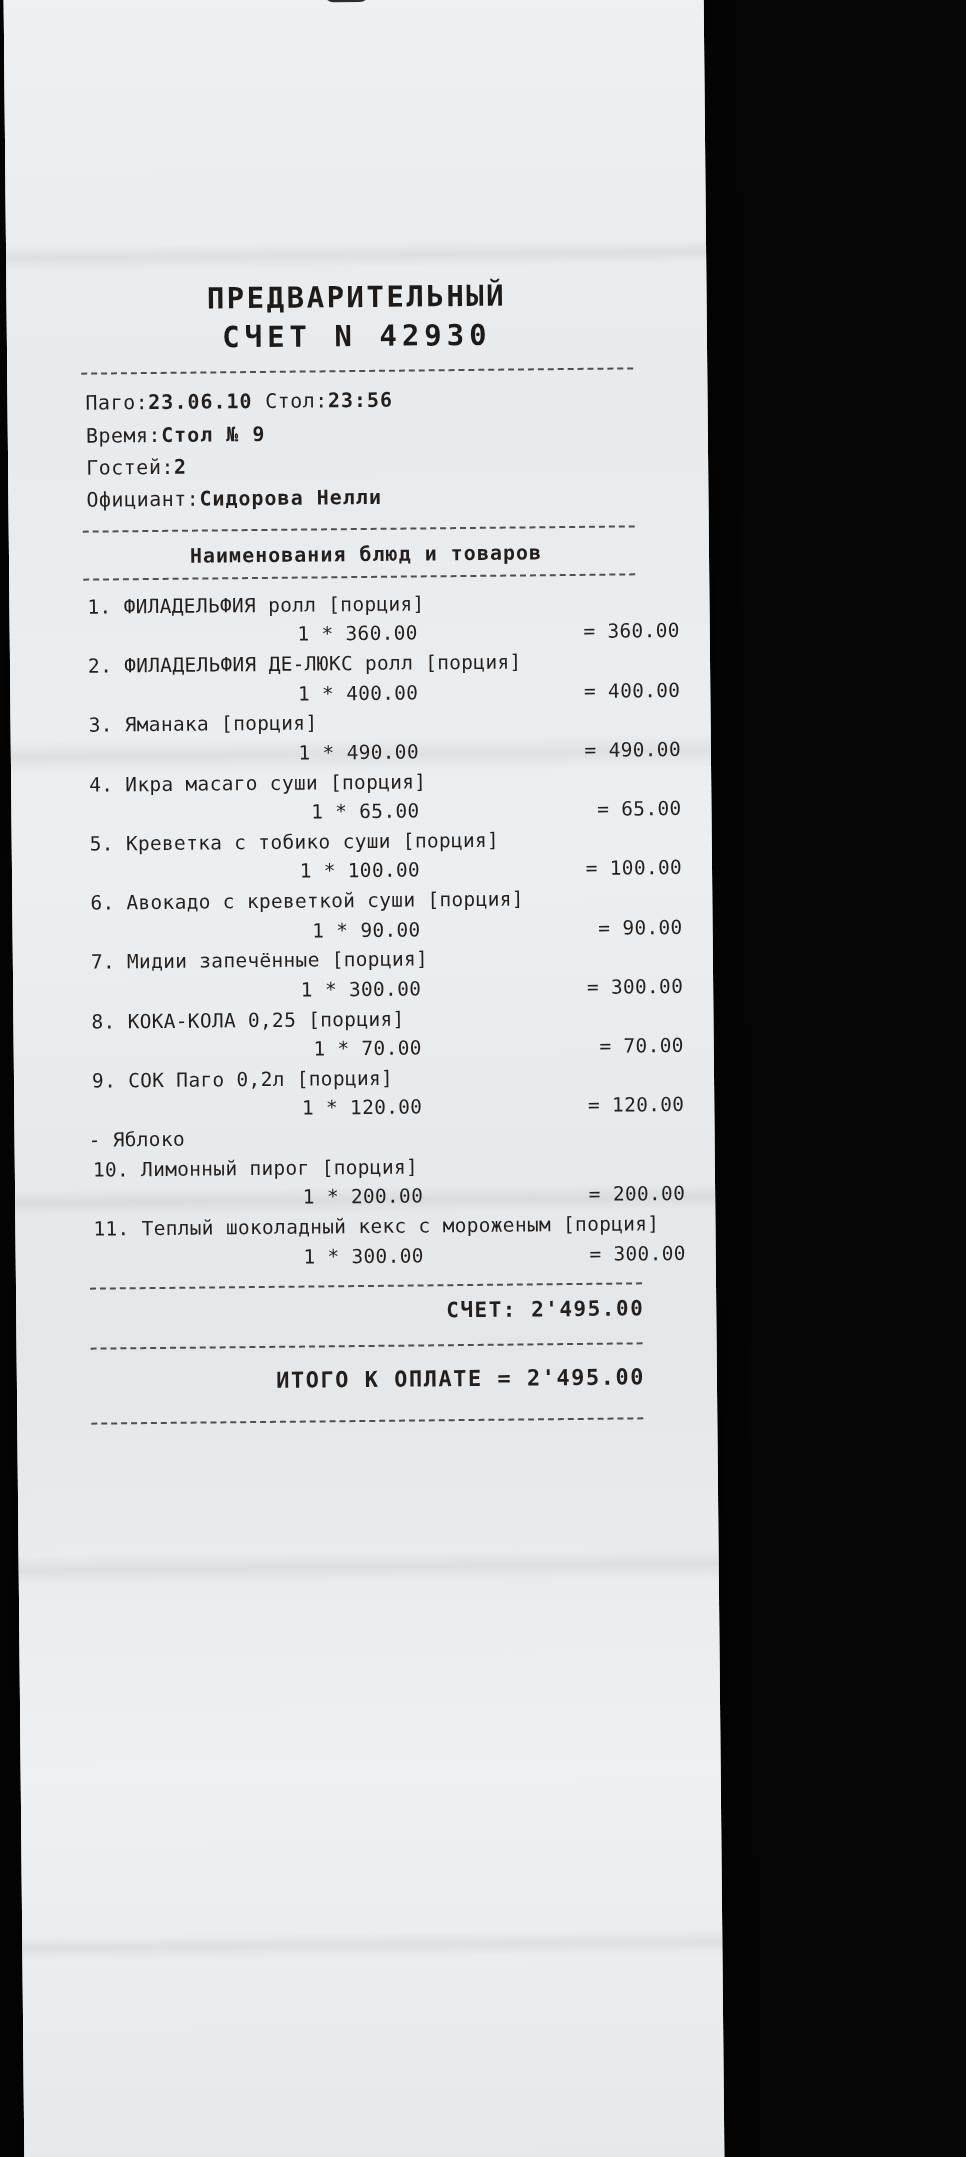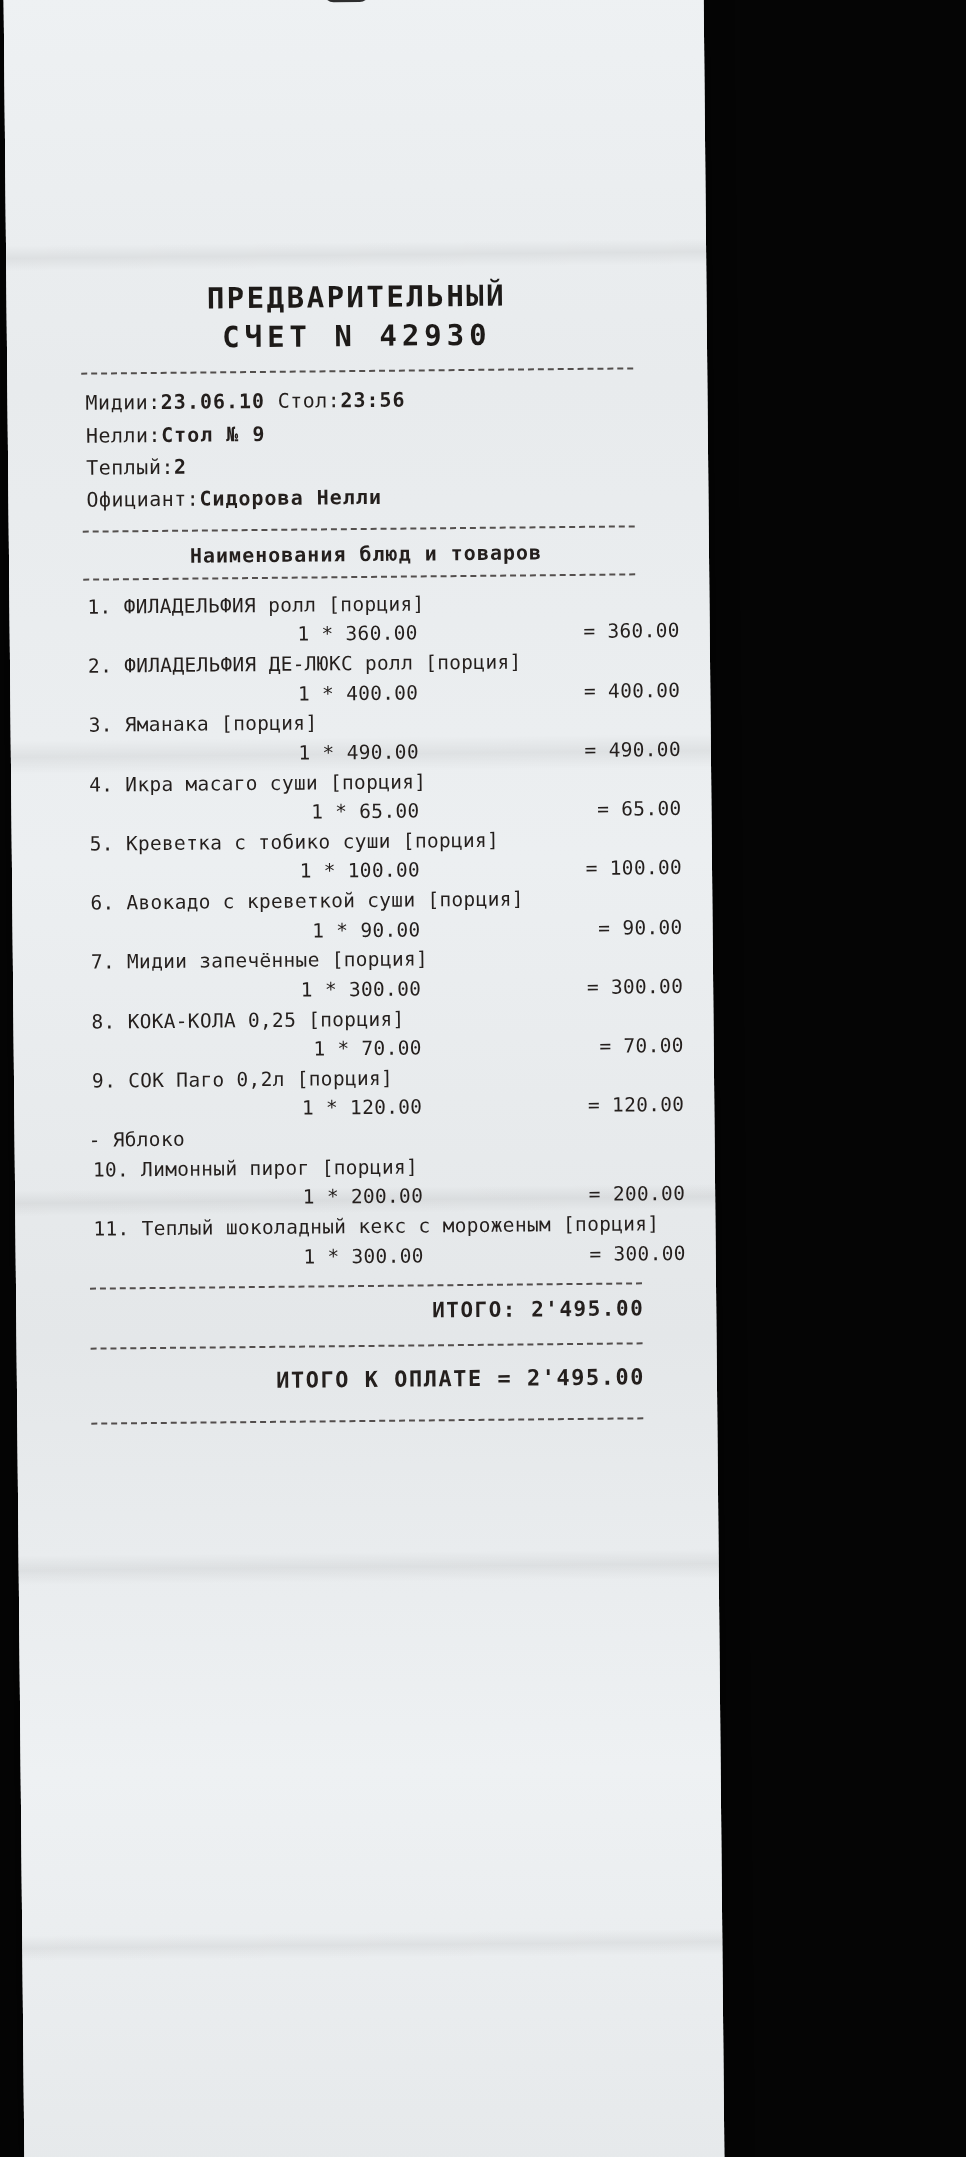--- a/index.html
+++ b/index.html
@@ -174,28 +174,28 @@
 
     <div class="title">
       <div class="line1">ПРЕДВАРИТЕЛЬНЫЙ</div>
       <div class="line2">СЧЕТ N 42930</div>
     </div>
 
     <div class="rule"></div>
 
     <div class="meta">
       <div>
-        <span class="lbl">Мидии:</span><span class="val">23.06.10</span>
+        <span class="lbl">Паго:</span><span class="val">23.06.10</span>
         <span class="lbl">Стол:</span><span class="val">23:56</span>
       </div>
       <div>
-        <span class="lbl">Нелли:</span><span class="val">Стол № 9</span>
+        <span class="lbl">Время:</span><span class="val">Стол № 9</span>
       </div>
       <div>
-        <span class="lbl">Теплый:</span><span class="val">2</span>
+        <span class="lbl">Гостей:</span><span class="val">2</span>
       </div>
       <div>
         <span class="lbl">Официант:</span><span class="val">Сидорова Нелли</span>
       </div>
     </div>
 
     <div class="rule"></div>
 
     <div class="section-head">Наименования блюд и товаров</div>
 
@@ -280,21 +280,21 @@
             <span class="qtyprice">1 * 300.00</span>
             <span class="sum">= 300.00</span>
           </div>
         </div>
       </div>
 
     <div class="rule"></div>
 
     <div class="totals">
       <div class="total-line">
-        <span>ИТОГО:</span>
+        <span>СЧЕТ:</span>
         <span>2'495.00</span>
       </div>
       <div class="sp8"></div>
       <div class="rule"></div>
       <div class="sp8"></div>
       <div class="total-line big">
         <span>ИТОГО К ОПЛАТЕ =</span>
         <span>2'495.00</span>
       </div>
       <div class="sp14"></div>

